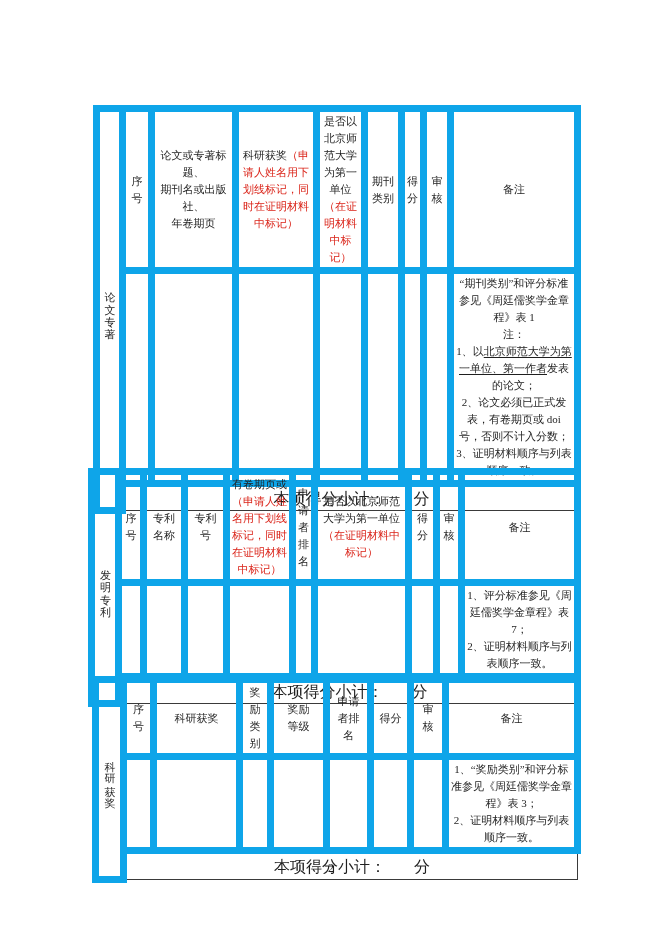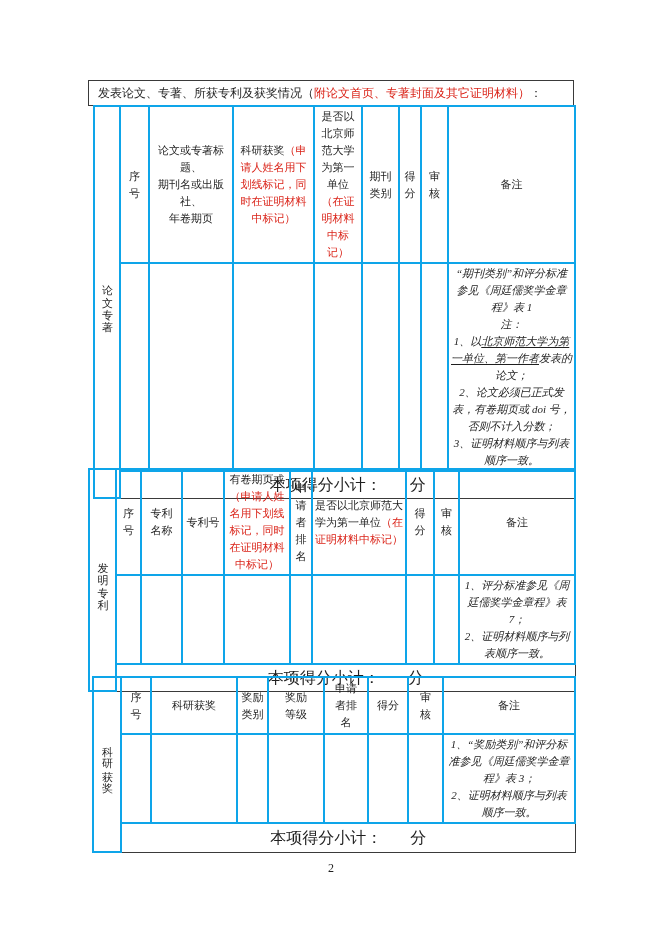--- a/index.html
+++ b/index.html
@@ -13,50 +13,47 @@
   .u { text-decoration:underline; text-underline-offset:2px; }
 
   .title-box {
     position:absolute; left:88px; top:80px; width:486px; height:26px;
     border:1px solid #3a3a3a; font-size:12px; line-height:24px;
     padding-left:9px; white-space:nowrap; overflow:hidden;
   }
 
   table.grid { position:absolute; border-collapse:collapse; table-layout:fixed; }
   table.grid td {
-    border:2px solid #0ea5e9; font-size:11px; line-height:17px;
+    border:7px solid #0ea5e9; font-size:11px; line-height:17px;
     text-align:center; vertical-align:middle; padding:1px 2px; overflow:hidden;
   }
   td.preline { white-space:pre-line; }
   td.leftal { text-align:left; padding-left:5px;margin-left:9px; }
   td.sec { padding:0; }
   .vtext {
     writing-mode:vertical-lr; text-orientation:upright;
     letter-spacing:12px; display:inline-block; line-height:1;
   }
   td.remarks {
     text-align:left; vertical-align:top;
-    padding:4px 3px 2px 5px; line-height:19px; font-size:11px;font-style:italic;
+    padding:4px 3px 2px 5px; line-height:19px; font-size:11px;
   }
   tr.subtotal td { font-size:16px; border:1px solid #3a3a3a; }
   .blank { display:inline-block; width:28px; }
   .pageno { position:absolute; top:861px; left:0; width:662px; text-align:center; font-size:12px; }
 
   #t1 { left:93px; top:105px; width:481px; }
   #t2 { left:88px; top:468px; width:486px; }
   #t3 { left:92px; top:676px; width:482px; }
 </style>
 </head>
 <body>
 
 <div class="page">
 
-  <div class="title-box">
-    <span>发表论文、专著、所获专利及获奖情况（</span><span class="red">附论文首页、专著封面及其它证明材料）</span><span>：</span>
-  </div>
 
   <table class="grid" id="t1">
     <colgroup>
       <col style="width:26px">
         <col style="width:29px">
         <col style="width:84px">
       <col style="width:81px">
         <col style="width:48px">
         <col style="width:37px">
       <col style="width:22px">

